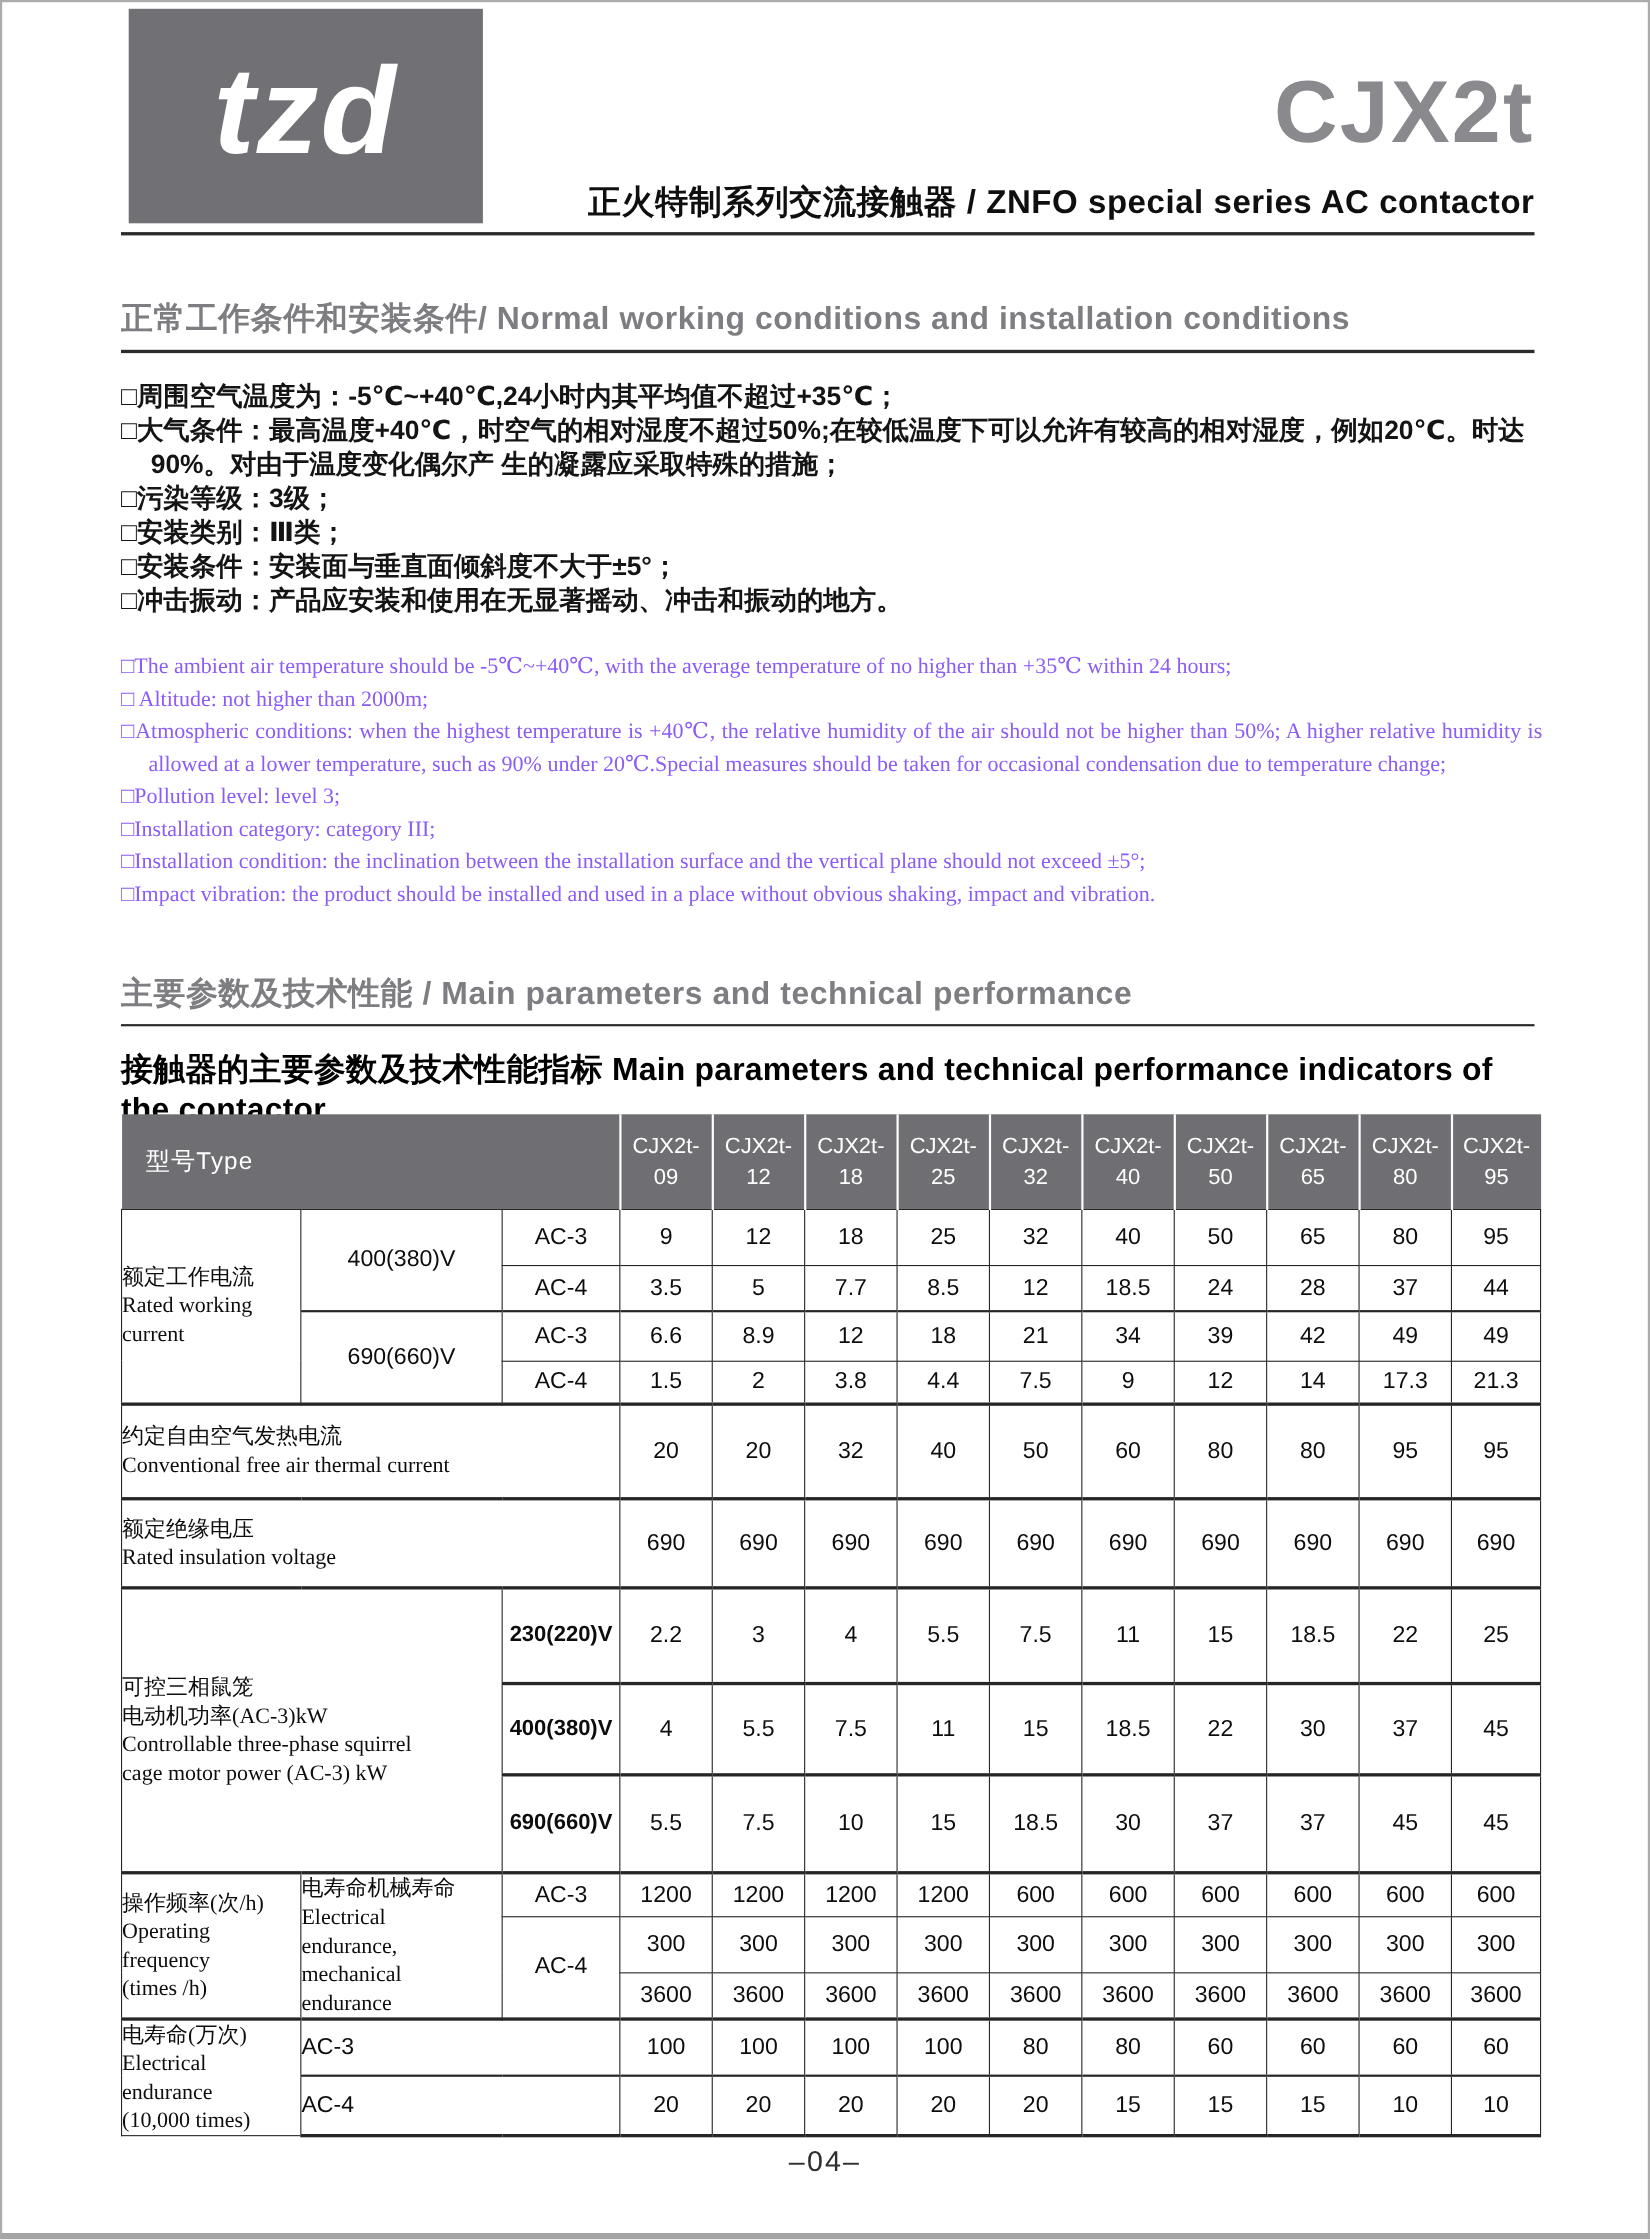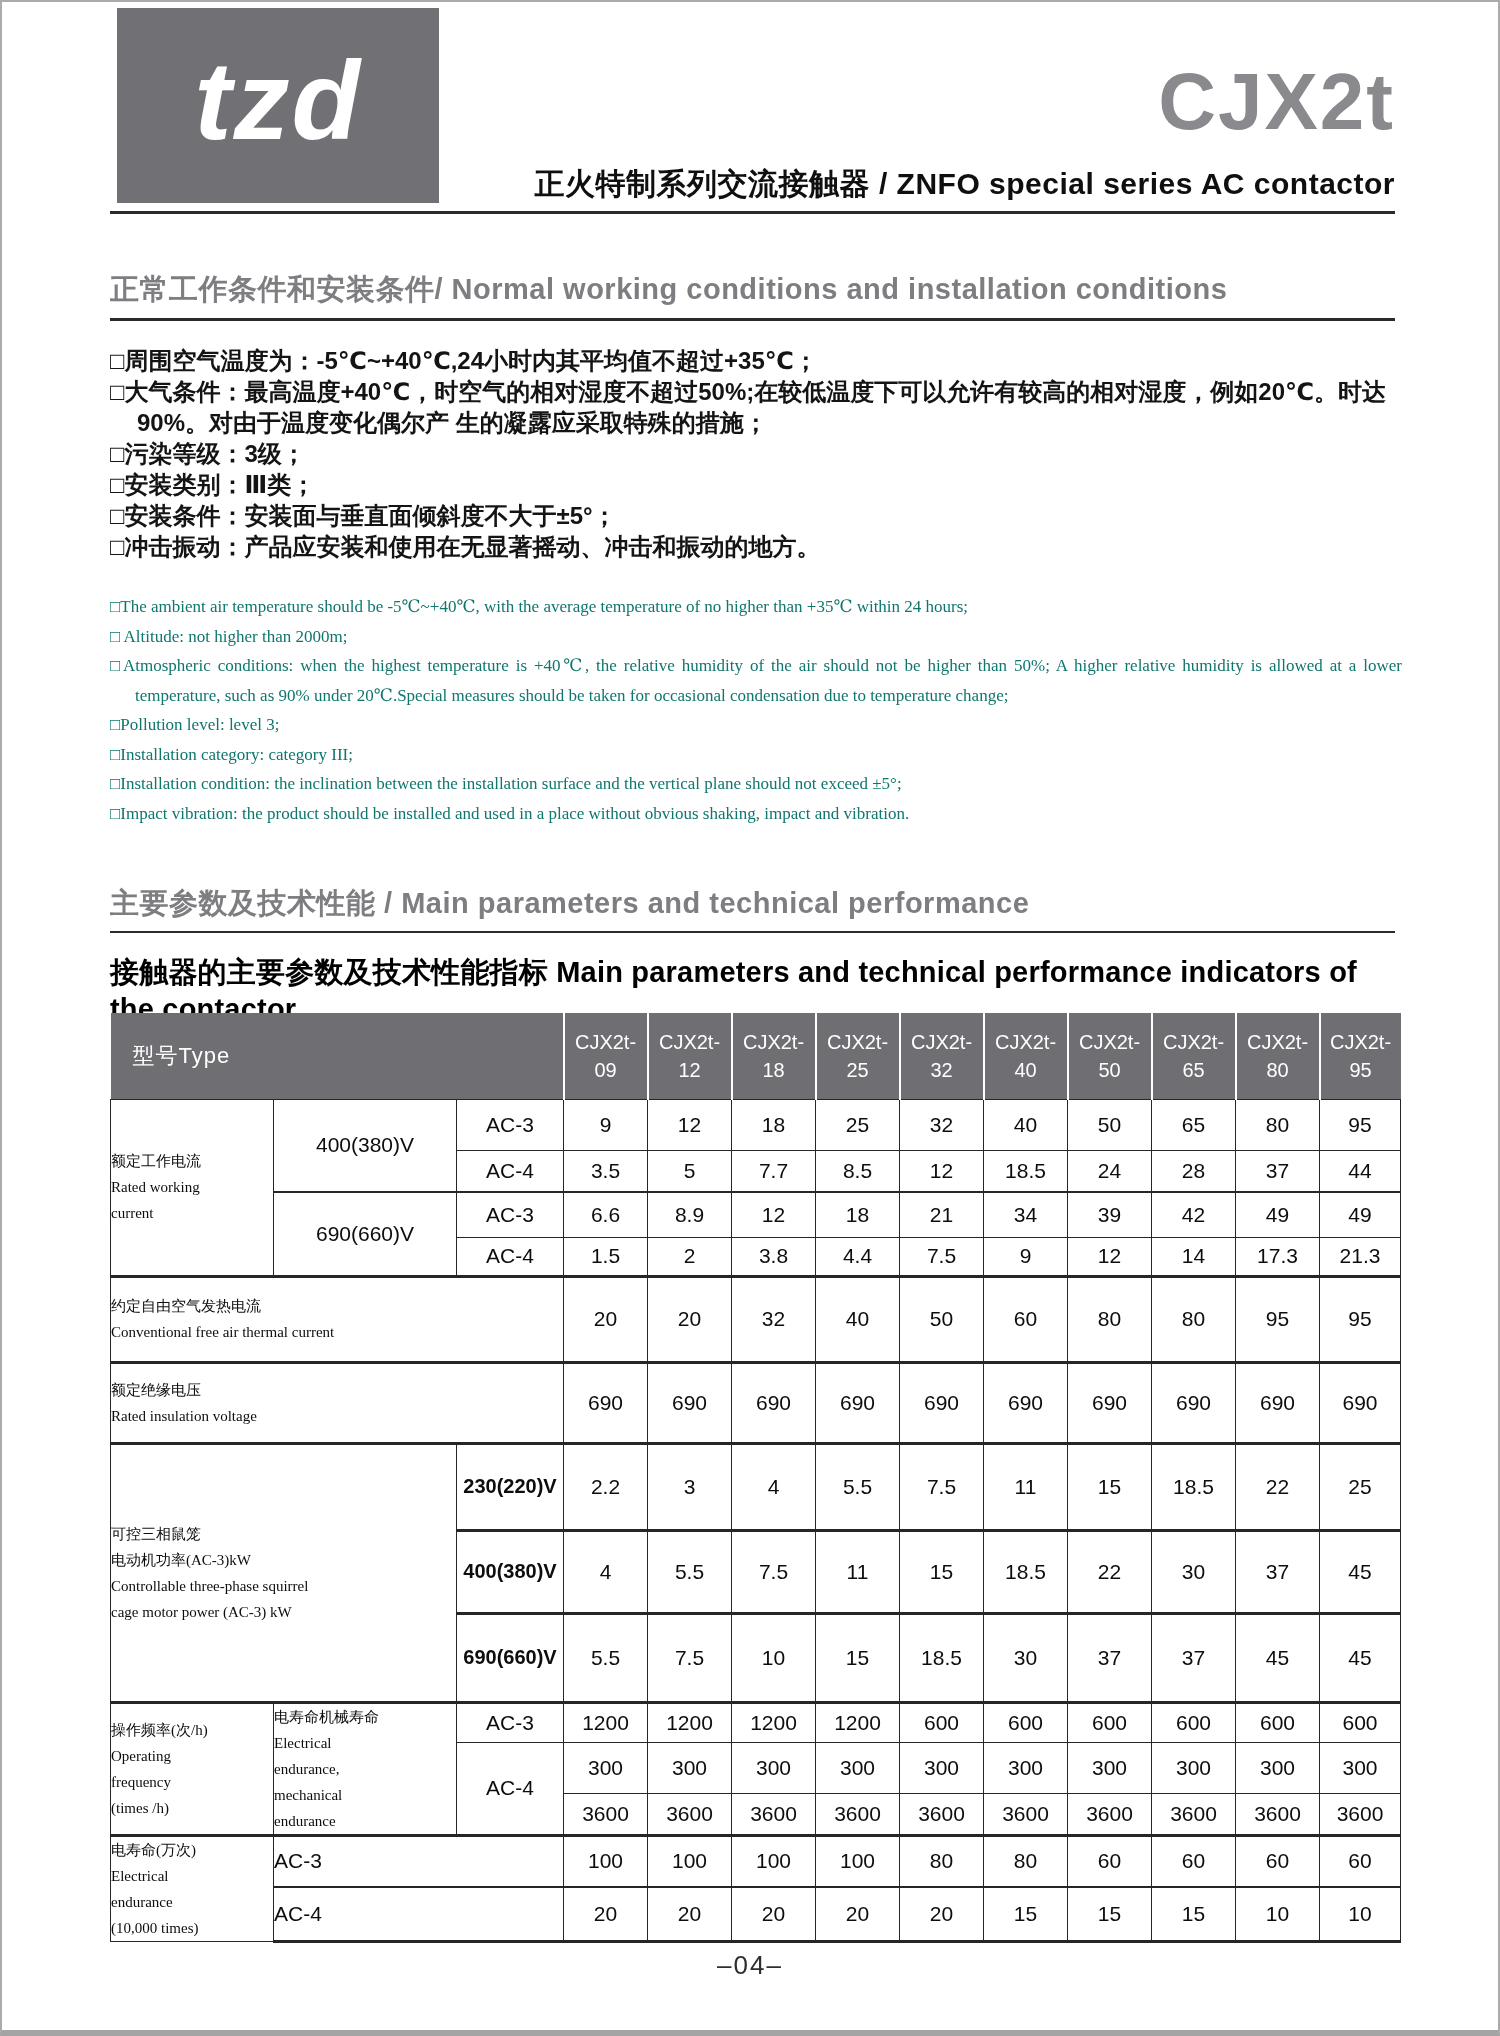--- a/index.html
+++ b/index.html
@@ -25,31 +25,31 @@
   .t2{top:884px;}
   .rule-s2{top:931px;height:2px;}
   .table-title{position:absolute;left:110px;top:953px;margin:0;font-size:29px;font-weight:bold;color:#000;letter-spacing:.2px;width:1290px;}
 
   
   ul.cond{position:absolute;left:110px;margin:0;padding:0;list-style:none;width:1292px;}
   .zh-list{top:345px;}
   .zh-list li{font-size:24px;line-height:31px;font-weight:700;color:#141414;
               padding-left:27px;text-indent:-27px;}
   .en-list{top:592px;}
-  .en-list li{font-family:"Liberation Serif","DejaVu Serif",serif;font-size:17px;line-height:29.5px;color:#0f766e;
+  .en-list li{font-family:"Liberation Serif","DejaVu Serif",serif;font-size:20px;line-height:29.5px;color:#8b5cf6;
               padding-left:25px;text-indent:-25px;text-align:justify;}
 
   
   table.params{position:absolute;left:110px;top:1013px;width:1290px;border-collapse:collapse;table-layout:fixed;}
   table.params td{border:1px solid #262626;padding:0;vertical-align:middle;}
   thead th{background:#6f6e72;color:#fff;border:0;font-weight:normal;vertical-align:middle;}
   th.type-col{text-align:left;padding-left:22px;font-size:22px;letter-spacing:1px;}
   th.model-col{border-left:2px solid #fff;font-size:20px;white-space:pre-line;line-height:28px;text-align:center;}
   td.val{text-align:center;font-size:21px;color:#0d0d0d;}
-  td.label{font-family:"Liberation Serif","DejaVu Serif",serif;font-size:15px;line-height:26px;
+  td.label{font-family:"Liberation Serif","DejaVu Serif",serif;font-size:20px;line-height:26px;
            text-align:left;padding:4px 4px 4px 10px;white-space:pre-line;color:#0d0d0d;}
   td.sub{text-align:center;font-size:21px;color:#0d0d0d;}
   td.small{font-size:20px;font-weight:bold;}
   td.lft{text-align:left;padding-left:30px;}
   tr.t3 > td{border-top:3px solid #262626;}
   tr.med > td{border-top:2.5px solid #262626;}
   tbody tr:last-child td{border-bottom:3px solid #262626;}
   tr.h86h{height:86px;} tr.h51{height:51px;} tr.h42{height:42px;} tr.h45{height:45px;} tr.h39{height:39px;}
   tr.h86{height:86px;} tr.h81{height:81px;} tr.h87{height:87px;} tr.h83{height:83px;} tr.h89{height:89px;}
   tr.h40{height:40px;} tr.h41{height:41px;} tr.h42b{height:42px;margin-top:35px;} tr.h43{height:43px;} tr.h44{height:44px;}

